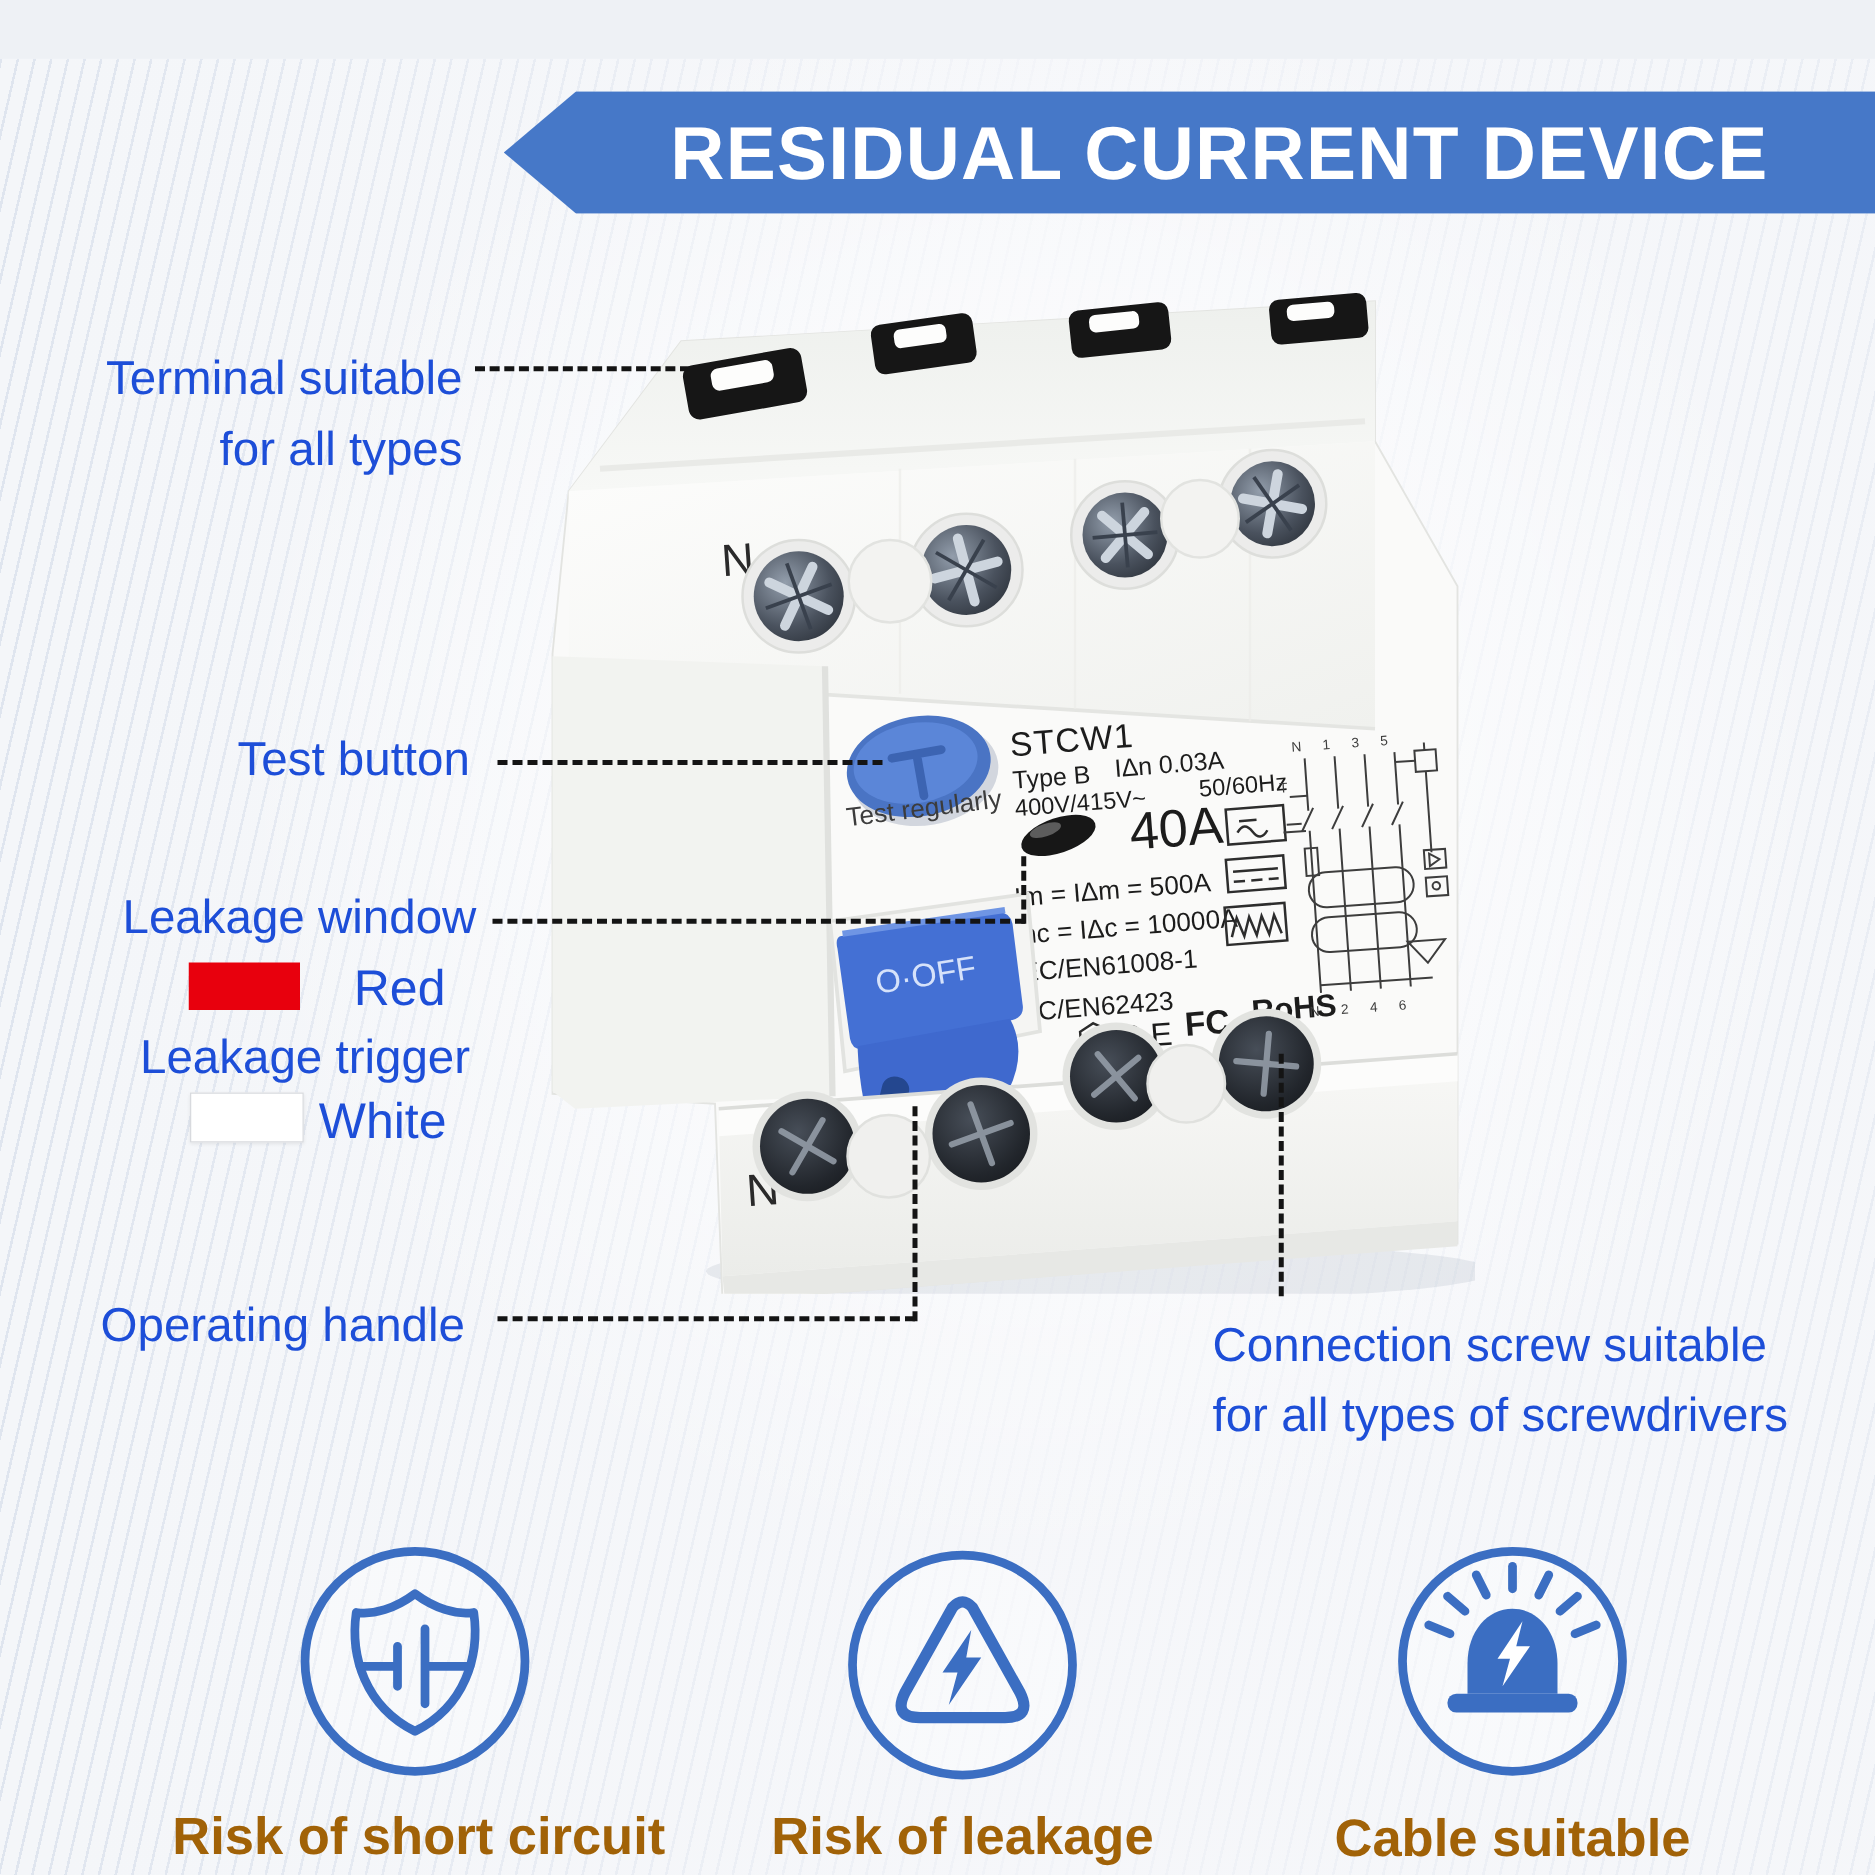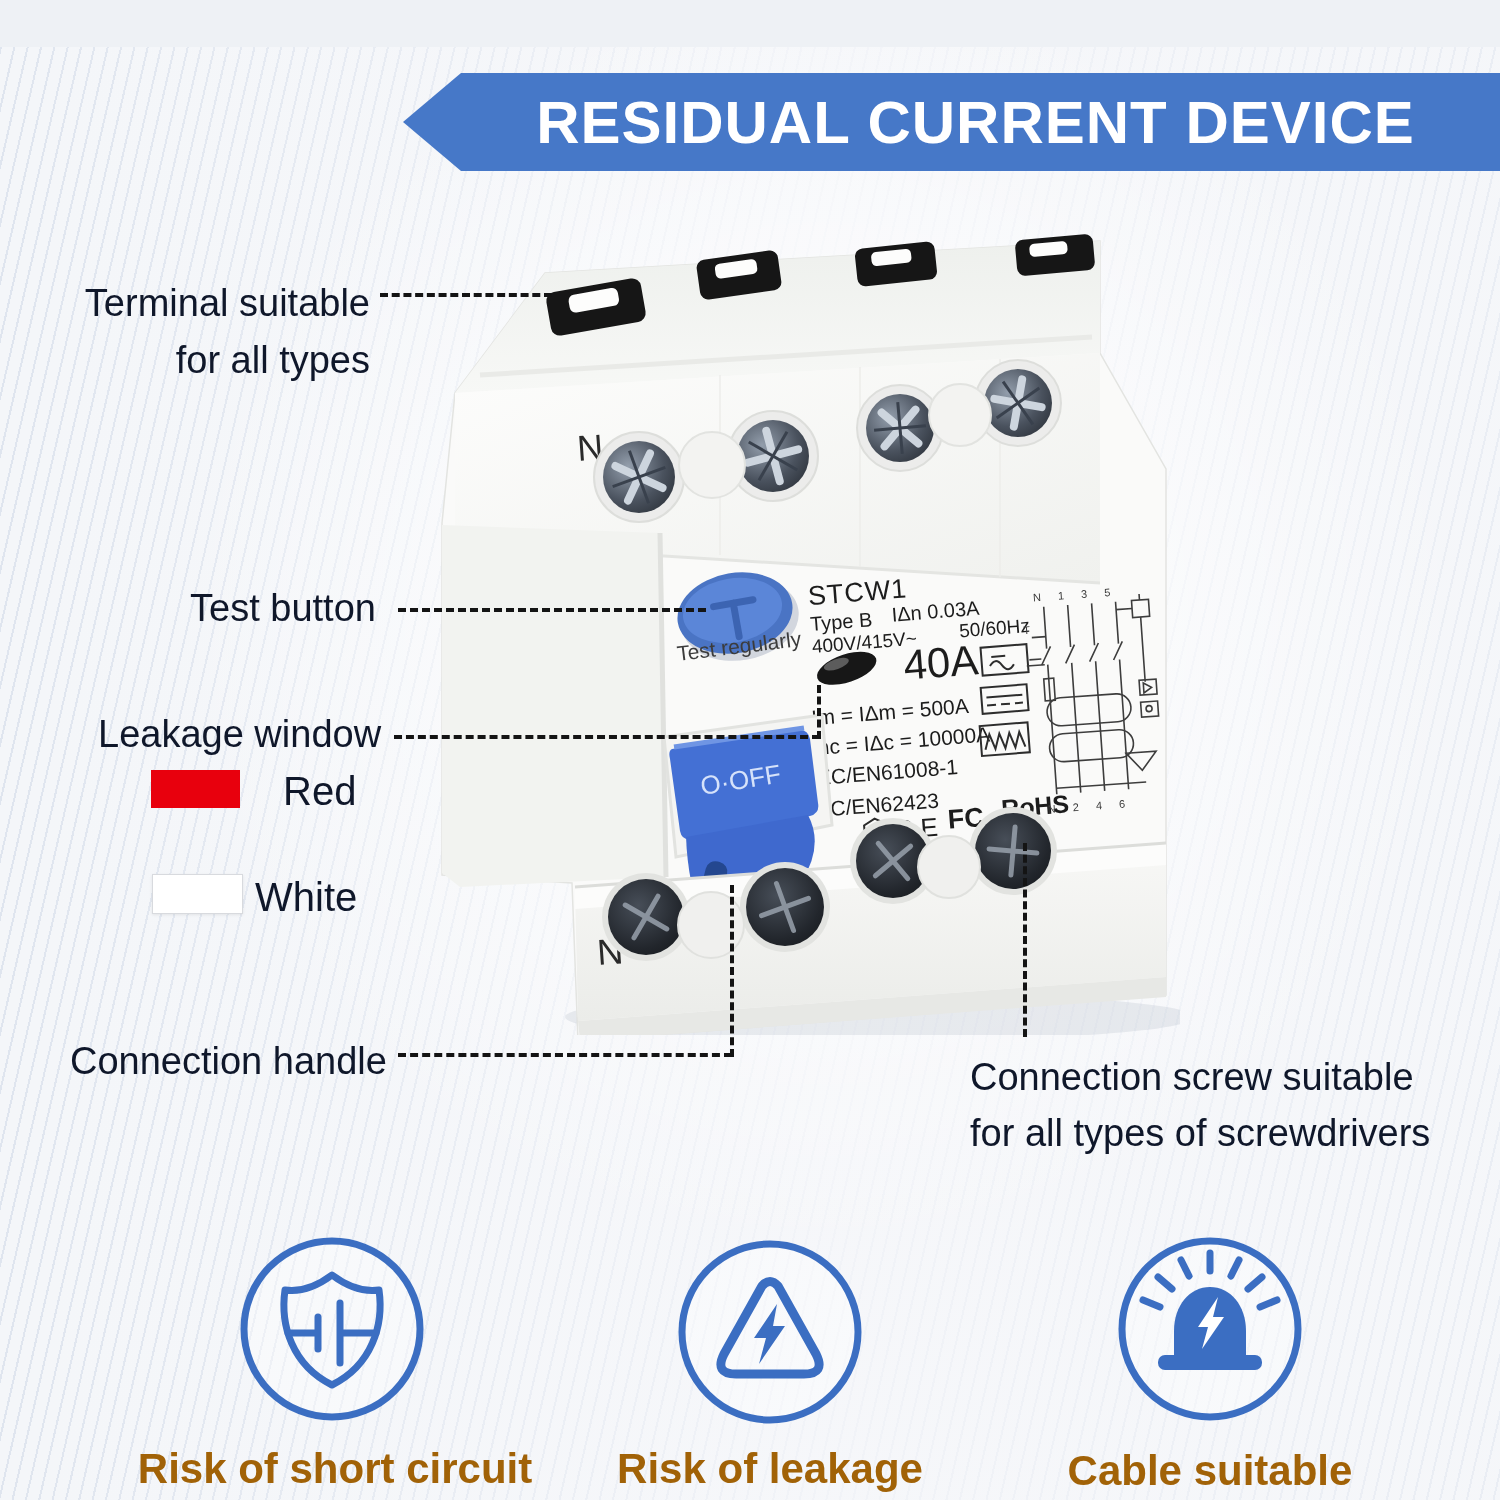--- a/index.html
+++ b/index.html
@@ -15,21 +15,21 @@
     background:
       radial-gradient(circle at 55% 38%, #ffffff 0%, rgba(255,255,255,0) 52%),
       linear-gradient(90deg, rgba(246,247,250,0) 0%, rgba(246,247,250,0.8) 55%, rgba(246,247,250,0.45) 100%);}
   
   .banner{left:403px;top:26px;width:1097px;height:98px;background:#4678c8;
     clip-path:polygon(0 50%,58px 0,100% 0,100% 100%,58px 100%);
     display:flex;align-items:center;justify-content:center;}
   .banner span{color:#ffffff;font-weight:bold;font-size:60px;letter-spacing:1px;
     padding-left:48px;white-space:nowrap;}
   
-  .lbl{font-size:38px;color:#0f172a;white-space:nowrap;}
+  .lbl{font-size:38px;color:#1d4ed8;white-space:nowrap;}
   .rt{text-align:right;}
   .two{line-height:57px;}
   .dash-h{border-top:4px dashed #141414;height:0;}
   .dash-v{border-left:4px dashed #141414;width:0;}
   .swatch{width:89px;height:38px;}
   .swatch.red{background:#e8000d;}
   .swatch.white{background:#ffffff;border:1px solid #d8dade;box-shadow:0 1px 3px rgba(0,0,0,.08);}
   
   .feature-label{font-weight:bold;font-size:42px;color:#a16207;text-align:center;width:440px;}
 </style>
@@ -284,26 +284,27 @@
     <div>for all types</div>
   </div>
 
   <div class="abs lbl" style="left:190px;top:540px;">Test button</div>
 
   <div class="abs lbl rt" style="left:98px;top:666px;width:274px;">Leakage window</div>
 
   <div class="abs swatch red" style="left:151px;top:723px;"></div>
   <div class="abs lbl" style="left:283px;top:722px;font-size:40px;">Red</div>
 
+  <div class="abs lbl" style="left:112px;top:778px;">Leakage trigger</div>
 
   <div class="abs swatch white" style="left:152px;top:827px;"></div>
   <div class="abs lbl" style="left:255px;top:828px;font-size:40px;">White</div>
 
   <div class="abs lbl rt two" style="left:70px;top:986px;width:302px;">
-    <div>Connection handle</div>
+    <div>Operating handle</div>
   </div>
 
   <div class="abs lbl two" style="left:970px;top:1002px;line-height:56px;">
     <div>Connection screw suitable</div>
     <div>for all types of screwdrivers</div>
   </div>
 
   <svg class="abs" style="left:232px;top:1182px;" width="200" height="200" viewBox="-100 -100 200 200">
     <circle r="88" fill="rgba(255,255,255,0.35)" stroke="#3b6ec2" stroke-width="7"></circle>
     <path d="M0,-54 C16,-42 33,-37 47,-39 C52,-4 40,36 0,56 C-40,36 -52,-4 -47,-39 C-33,-37 -16,-42 0,-54 Z" fill="none" stroke="#3b6ec2" stroke-width="7" stroke-linejoin="round"></path>

